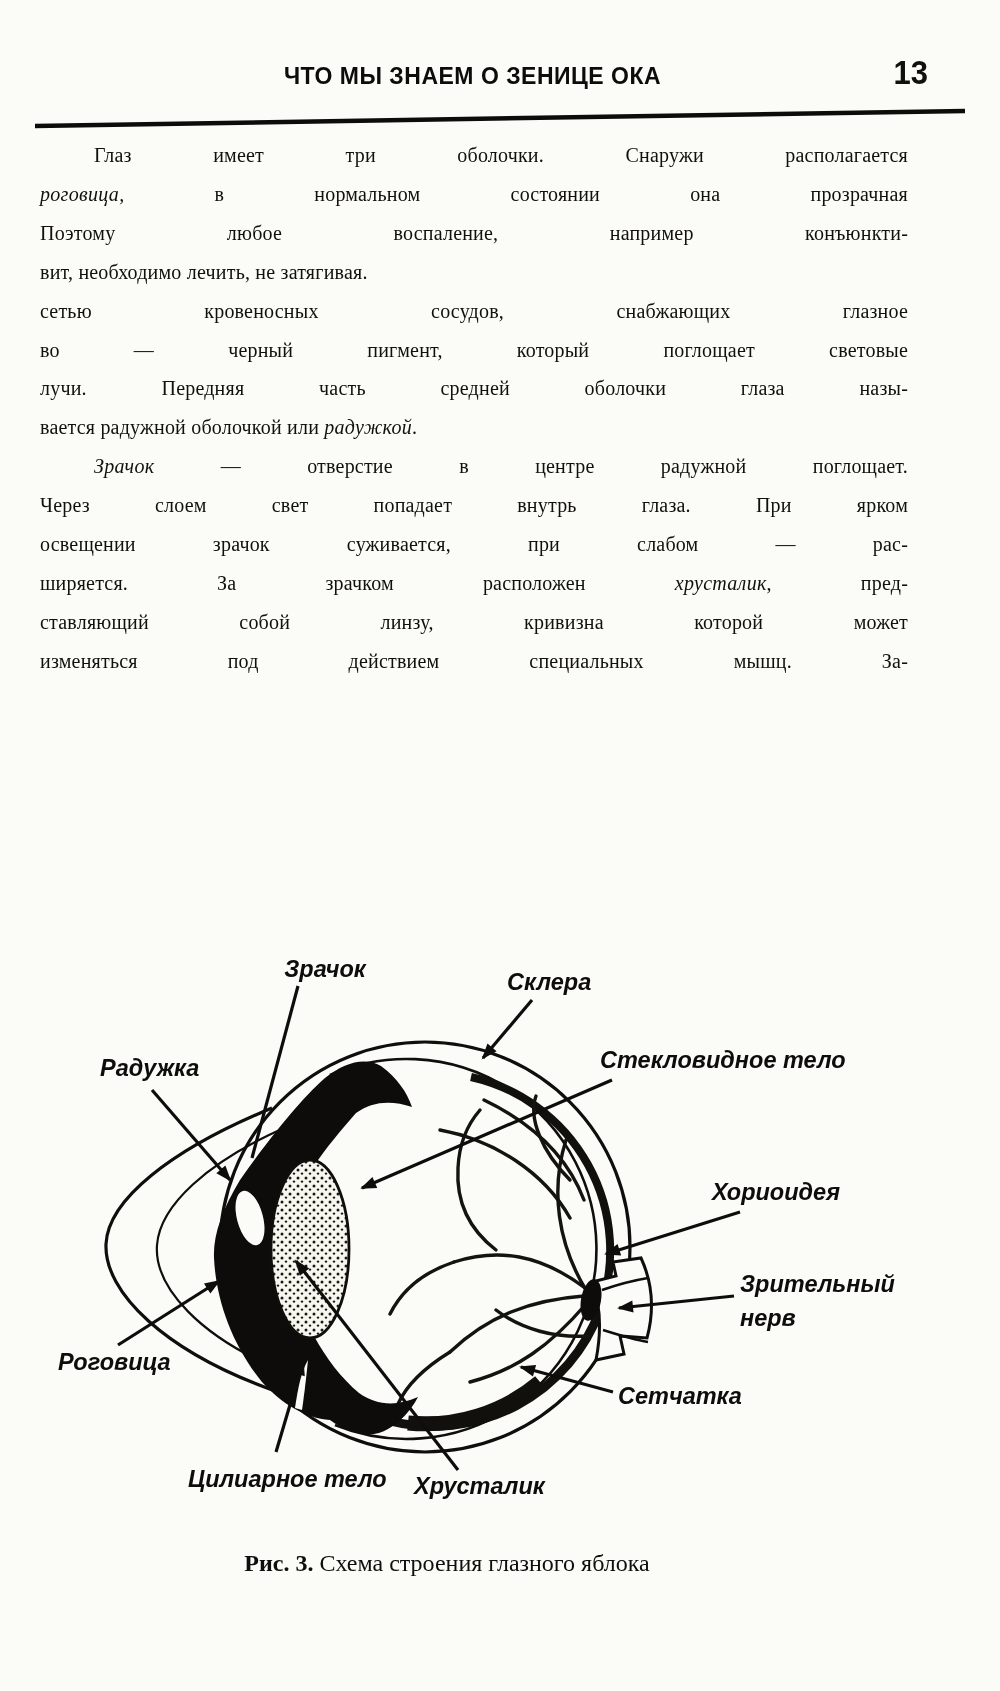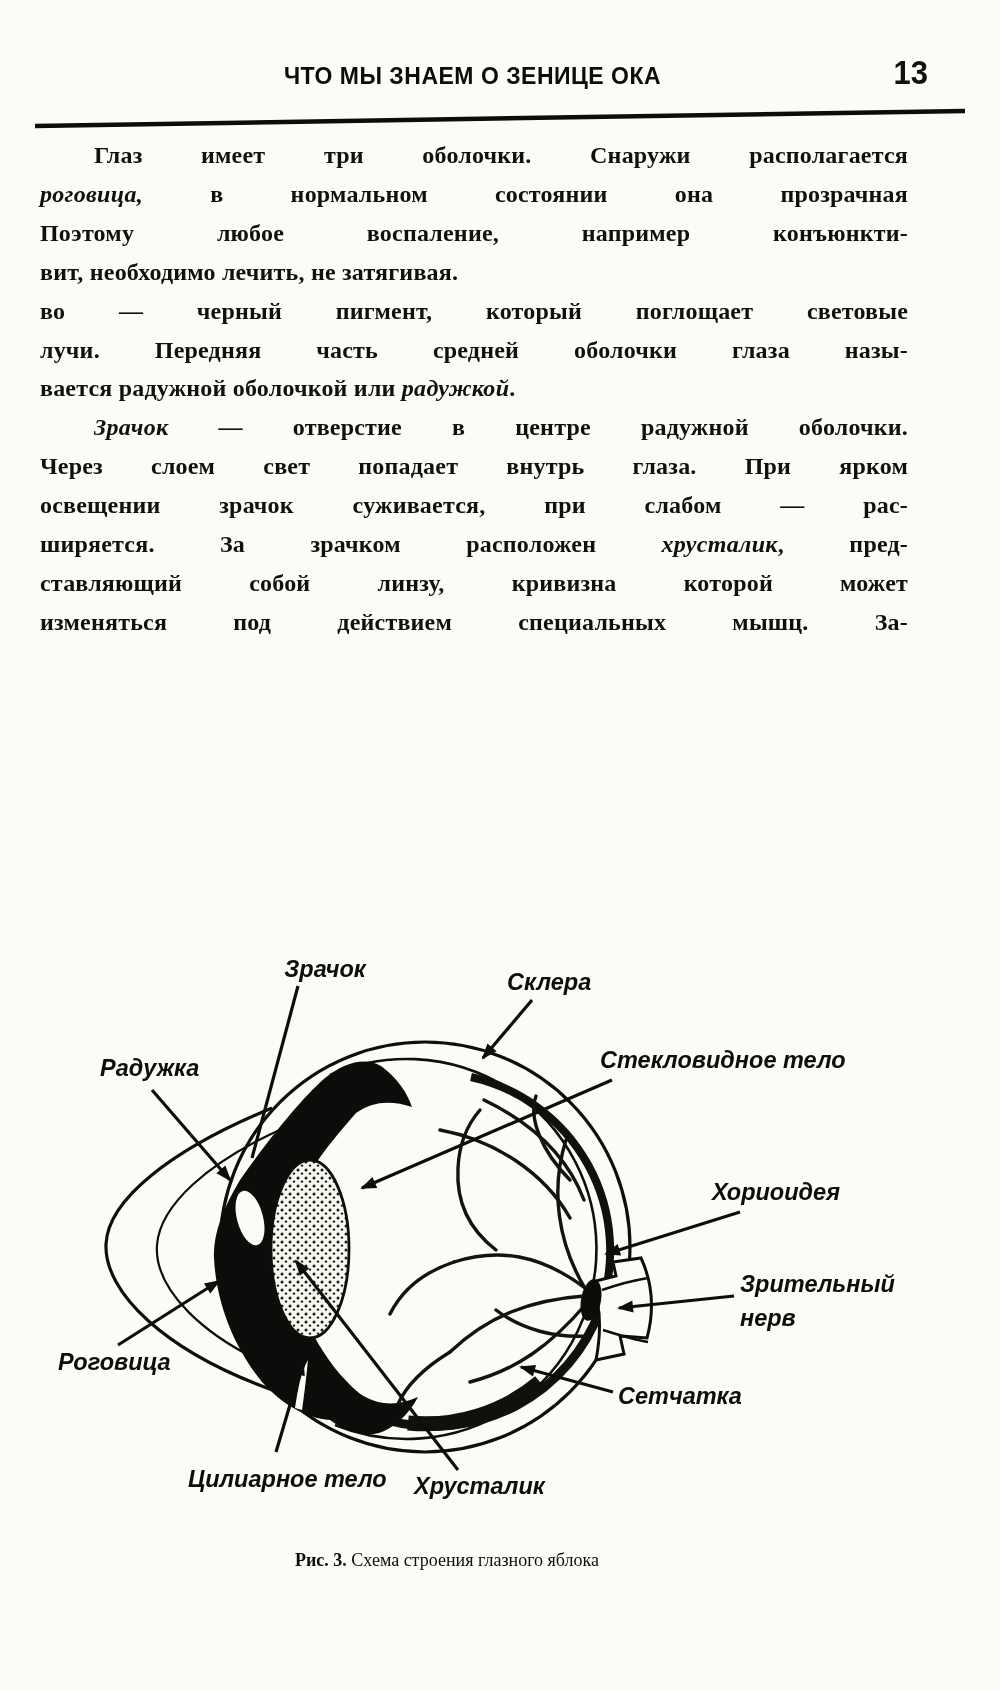--- a/index.html
+++ b/index.html
@@ -12,55 +12,56 @@
            font-family:"Liberation Sans",sans-serif;font-weight:700;
            font-size:23px;letter-spacing:.5px;color:#0d0c0a;
            transform:scaleY(1.08);}
   .pageno{position:absolute;top:56px;left:868px;width:60px;text-align:right;
           font-family:"Liberation Sans",sans-serif;font-weight:700;font-size:31px;
           transform:scaleY(1.05);}
   .rule-svg{position:absolute;top:95px;left:0;}
 
   
   .article{position:absolute;top:136px;left:40px;width:868px;}
-  .tline{font-size:24px;font-weight:700;line-height:38.9px;white-space:nowrap;
+  .tline{font-size:20px;font-weight:400;line-height:38.9px;white-space:nowrap;
          text-align:justify;letter-spacing:.2px;}
   .tline.just{white-space:normal;text-align:justify;text-align-last:justify;}
   .tline.ind{text-indent:54px;}
   .tline i{letter-spacing:.3px;}
 
   
   .fig{position:absolute;top:930px;left:0;}
   .fig text{font-family:"Liberation Sans",sans-serif;font-weight:700;
             font-style:italic;font-size:23.5px;fill:#0e0d0b;}
   .caption{position:absolute;top:1550px;left:0;width:894px;text-align:center;
-           font-size:18px;color:#0f0e0c;}
+           font-size:24px;color:#0f0e0c;}
   .caption .capb{font-weight:700;}
 </style>
 </head>
 <body>
 
 <div class="page">
 
   <div class="runhead">ЧТО МЫ ЗНАЕМ О ЗЕНИЦЕ ОКА</div>
   <div class="pageno">13</div>
 
   <svg class="rule-svg" width="1000" height="40">
     <line x1="35" y1="31" x2="965" y2="16" stroke="#0d0c0a" stroke-width="4.5"></line>
   </svg>
 
   <div class="article">
       <div class="tline just ind"><span>Глаз имеет три оболочки. Снаружи располагается</span></div>
       <div class="tline just"><i>роговица,</i><span> в нормальном состоянии она прозрачная</span></div>
       <div class="tline just"><span>Поэтому любое воспаление, например конъюнкти-</span></div>
       <div class="tline"><span>вит, необходимо лечить, не затягивая.</span></div>
+      <div class="tline just"><span>сетью кровеносных сосудов, снабжающих глазное</span></div>
       <div class="tline just"><span>во — черный пигмент, который поглощает световые</span></div>
       <div class="tline just"><span>лучи. Передняя часть средней оболочки глаза назы-</span></div>
       <div class="tline"><span>вается радужной оболочкой или </span><i>радужкой</i><span>.</span></div>
-      <div class="tline just ind"><i>Зрачок</i><span> — отверстие в центре радужной оболочки.</span></div>
+      <div class="tline just ind"><i>Зрачок</i><span> — отверстие в центре радужной поглощает.</span></div>
       <div class="tline just"><span>Через слоем свет попадает внутрь глаза. При ярком</span></div>
       <div class="tline just"><span>освещении зрачок суживается, при слабом — рас-</span></div>
       <div class="tline just"><span>ширяется. За зрачком расположен </span><i>хрусталик</i><span>, пред-</span></div>
       <div class="tline just"><span>ставляющий собой линзу, кривизна которой может</span></div>
       <div class="tline just"><span>изменяться под действием специальных мышц. За-</span></div>
     </div>
 
   <svg class="fig" width="1000" height="620" viewBox="0 930 1000 620">
     <defs>
       <marker id="ah" markerWidth="20" markerHeight="16" refX="15" refY="7" orient="auto" markerUnits="userSpaceOnUse">

